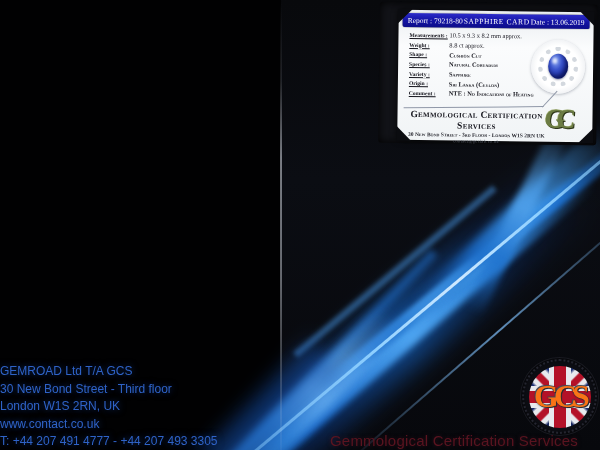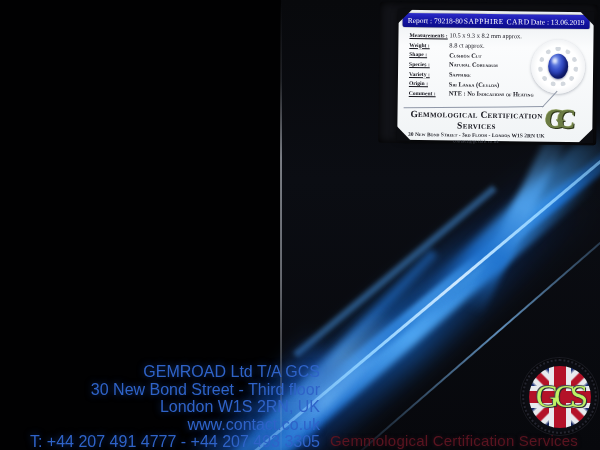--- a/index.html
+++ b/index.html
@@ -89,22 +89,22 @@
   .org{font-variant:small-caps;font-weight:600;font-size:9.5px;letter-spacing:.3px;color:#15151d;line-height:11px;}
   .addr{font-variant:small-caps;font-weight:700;font-size:5.5px;color:#23232b;line-height:7px;}
   .mail{font-size:4.3px;color:#555b66;letter-spacing:.4px;line-height:6px;}
 
   .gc-mono{position:absolute;left:147px;top:90px;width:44px;height:36px;
     font-family:"Liberation Serif",serif;font-weight:bold;font-size:27px;line-height:34px;
     color:#6c7c44;letter-spacing:-9px;text-shadow:1px 1px 0 #2c3418,-0.5px -0.5px 0 #9aa86a;
     transform:skewX(-4deg);}
 
   
-  .contact{position:absolute;left:0;top:363px;width:320px;z-index:7;text-align:right;
-    color:#2f63c8;font-size:16px;line-height:17.5px;
+  .contact{position:absolute;left:0;top:363px;width:320px;z-index:7;text-align:left;
+    color:#2f63c8;font-size:12px;line-height:17.5px;
     text-shadow:0 0 7px rgba(40,100,220,.55);}
   
   .strapline{position:absolute;left:330px;top:432px;width:280px;z-index:7;
     color:#5a1420;font-size:15px;letter-spacing:.2px;text-shadow:0 0 4px rgba(90,20,35,.5);}
 
   
   .badge{position:absolute;left:521px;top:358px;width:77px;height:77px;border-radius:50%;z-index:8;
     background:#0d0e14;display:flex;align-items:center;justify-content:center;
     box-shadow:0 0 0 1px #1a1b22, inset 0 0 6px #000;}
   .badge-ring{position:absolute;inset:1px;border-radius:50%;border:2px dotted #24252f;}
@@ -113,22 +113,22 @@
       linear-gradient(90deg,transparent 41%,#b41228 41%,#b41228 59%,transparent 59%),
       linear-gradient(0deg,transparent 41%,#b41228 41%,#b41228 59%,transparent 59%),
       linear-gradient(90deg,transparent 33%,#e8eaee 33%,#e8eaee 67%,transparent 67%),
       linear-gradient(0deg,transparent 33%,#e8eaee 33%,#e8eaee 67%,transparent 67%),
       linear-gradient(45deg,transparent 45%,#b41228 47%,#b41228 53%,transparent 55%),
       linear-gradient(-45deg,transparent 45%,#b41228 47%,#b41228 53%,transparent 55%),
       linear-gradient(45deg,transparent 38%,#e8eaee 41%,#e8eaee 59%,transparent 62%),
       linear-gradient(-45deg,transparent 38%,#e8eaee 41%,#e8eaee 59%,transparent 62%),
       linear-gradient(180deg,#24397f,#17265e);}
   .badge-letters{position:absolute;width:100%;text-align:center;z-index:9;
-    font-family:"Liberation Serif",serif;font-weight:normal;font-size:32px;line-height:77px;
-    color:#bef264;letter-spacing:-5px;
+    font-family:"Liberation Serif",serif;font-weight:bold;font-size:32px;line-height:77px;
+    color:#f97316;letter-spacing:-5px;
     text-shadow:1px 1px 0 #2a2d33,-1px -1px 0 #494d55,0 0 2px #15161a;}
 </style>
 </head>
 <body>
 
 <div class="scene">
   <div class="panel-right"></div>
 
   <div class="rays">
     <div class="ray r1"></div>

